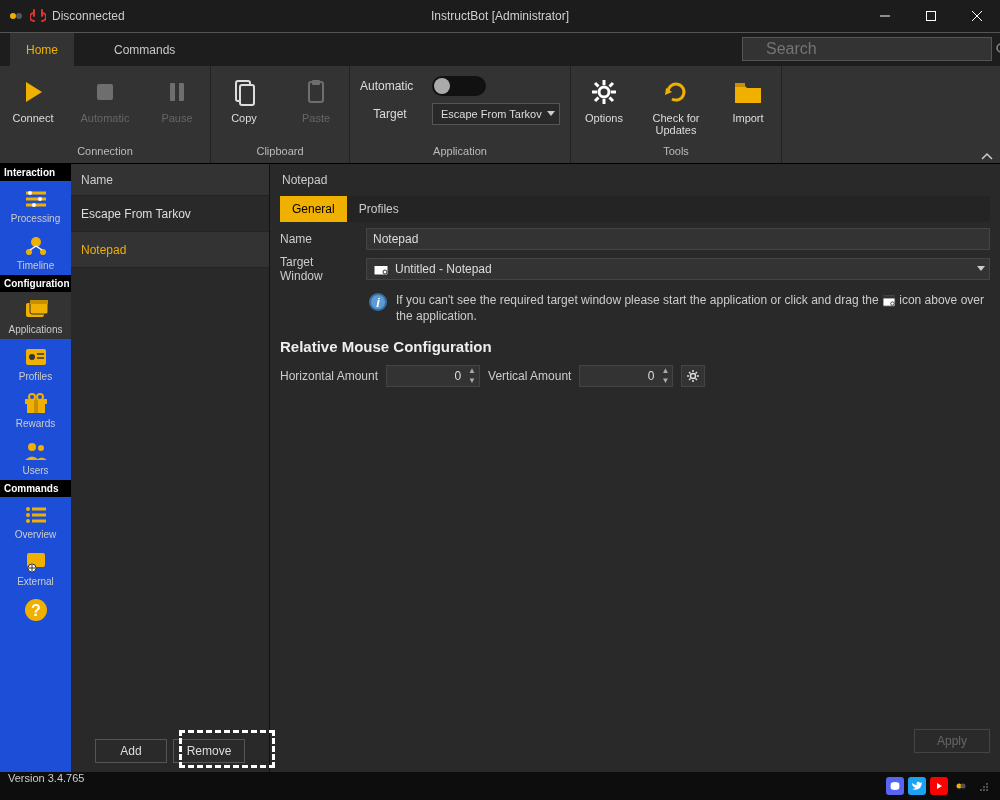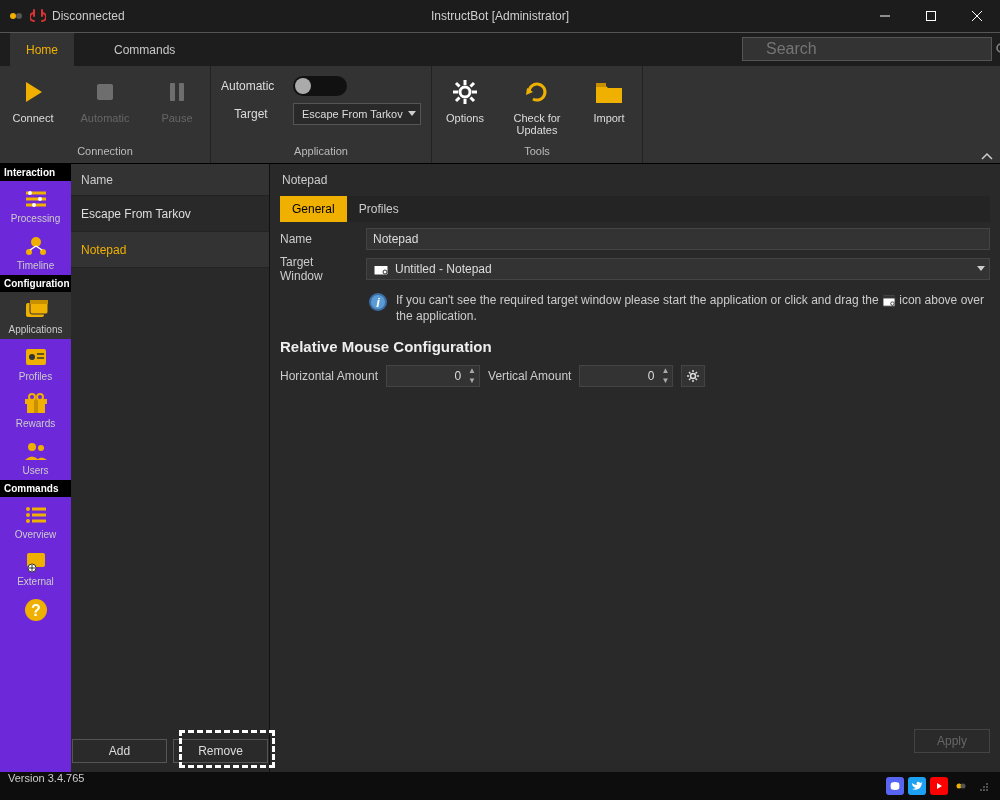--- a/index.html
+++ b/index.html
@@ -30,32 +30,32 @@
 .appgroup { padding: 6px 10px 2px 10px; display: flex; flex-direction: column; border-right: 1px solid #222; }
 .appgroup .line { display: flex; align-items: center; height: 28px; gap: 12px; }
 .appgroup .label { text-align: center; font-size: 11px; color: #bbb; margin-top: auto; height: 16px; }
 .toggle { width: 54px; height: 20px; background: #111; border-radius: 10px; position: relative; }
 .toggle .knob { position: absolute; left: 2px; top: 2px; width: 16px; height: 16px; border-radius: 50%; background: #aaa; }
 .dropdown { width: 128px; height: 22px; background: #292929; border: 1px solid #555; display: flex; align-items: center; padding: 0 4px 0 8px; color: #ddd; font-size: 11px; }
 .dropdown .arrow { margin-left: auto; }
 .ribbon .chevron { position: absolute; right: 6px; bottom: 2px; color: #aaa; }
 
 .body { flex: 1; display: flex; min-height: 0; }
-.sidebar { width: 71px; background: #6d28d9; display: flex; flex-direction: column; overflow: hidden; }
+.sidebar { width: 71px; background: #1d4ed8; display: flex; flex-direction: column; overflow: hidden; }
 .sidecat { background: #000; color: #fff; font-size: 10px; font-weight: bold; padding: 3px 4px; }
 .sideitem { display: flex; flex-direction: column; align-items: center; padding: 6px 0 4px 0; gap: 2px; }
 .sideitem.active { background: #333; }
 .sideitem .si-label { font-size: 10px; color: #ccc; }
 
 .listcol { width: 199px; background: #292929; display: flex; flex-direction: column; border-right: 1px solid #111; }
 .listcol .header { height: 32px; background: #333; display: flex; align-items: center; padding-left: 10px; color: #ccc; font-size: 12px; border-bottom: 1px solid #222; }
 .listcol .item { height: 36px; display: flex; align-items: center; padding-left: 10px; font-size: 12px; color: #ddd; border-bottom: 1px solid #242424; }
 .listcol .item.selected { background: #333; color: #f0b000; }
 .listcol .bottom { margin-top: auto; height: 42px; display: flex; align-items: center; justify-content: center; gap: 6px; position: relative; }
-.btn2 { width: 95px; height: 24px; background: #2a2a2a; border: 1px solid #555; display: flex; align-items: center; justify-content: center; color: #ddd; font-size: 12px; }
+.btn2 { width: 72px; height: 24px; background: #2a2a2a; border: 1px solid #555; display: flex; align-items: center; justify-content: center; color: #ddd; font-size: 12px; }
 .dashed { position: absolute; border: 3px dashed #fff; width: 96px; height: 38px; right: -6px; top: 0px; pointer-events: none; }
 
 .editor { flex: 1; background: #292929; display: flex; flex-direction: column; padding: 0 10px 10px 10px; }
 .editor .header { height: 32px; display: flex; align-items: center; color: #ccc; font-size: 12px; padding-left: 2px; }
 .tabbar { height: 26px; background: #242424; display: flex; }
 .tabbar .etab { padding: 0 12px; display: flex; align-items: center; font-size: 12px; color: #ccc; }
 .tabbar .etab.active { background: #f0b000; color: #000; }
 .form { padding-top: 2px; }
 .frow { display: flex; align-items: center; height: 30px; gap: 8px; }
 .frow .flabel { width: 78px; font-size: 12px; color: #ccc; }
@@ -157,20 +157,43 @@
               <rect x="6" y="4" width="5" height="18" rx="1" fill="#ddd"></rect>
               <rect x="15" y="4" width="5" height="18" rx="1" fill="#ddd"></rect>
             </svg>
           </div>
         <div class="cap">Pause</div>
       </div>
     </div>
     <div class="label">Connection</div>
   </div>
 
+  <div class="rgroup">
+    <div class="row">
+      <div class="rbtn">
+        <div class="iconwrap">
+            <svg width="28" height="28" viewBox="0 0 28 28">
+              <rect x="6" y="3" width="14" height="20" rx="2" fill="none" stroke="#ddd" stroke-width="2"></rect>
+              <rect x="10" y="7" width="14" height="20" rx="2" fill="#333" stroke="#ddd" stroke-width="2"></rect>
+            </svg>
+          </div>
+        <div class="cap">Copy</div>
+      </div>
+      <div class="rbtn disabled">
+        <div class="iconwrap">
+            <svg width="28" height="28" viewBox="0 0 28 28">
+              <rect x="7" y="4" width="14" height="20" rx="2" fill="none" stroke="#ddd" stroke-width="2"></rect>
+              <rect x="10" y="2" width="8" height="5" rx="1" fill="#ddd"></rect>
+            </svg>
+          </div>
+        <div class="cap">Paste</div>
+      </div>
+    </div>
+    <div class="label">Clipboard</div>
+  </div>
 
   <div class="appgroup">
     <div class="line">
       <span style="font-size:12px;color:#ddd;width:60px;">Automatic</span>
       <div class="toggle">
           <div class="knob"></div>
         </div>
     </div>
     <div class="line">
       <span style="font-size:12px;color:#ddd;width:60px;text-align:center;">Target</span>

